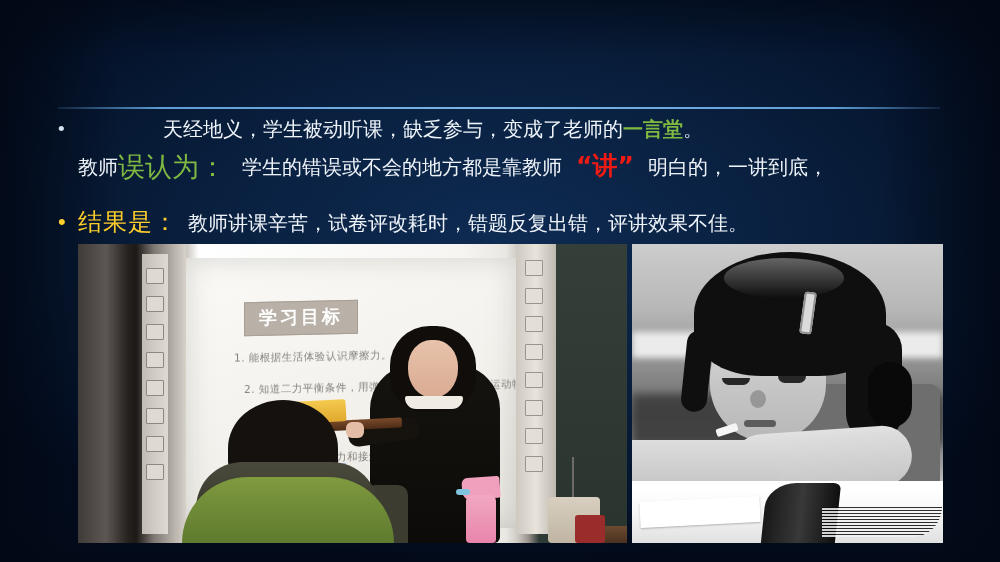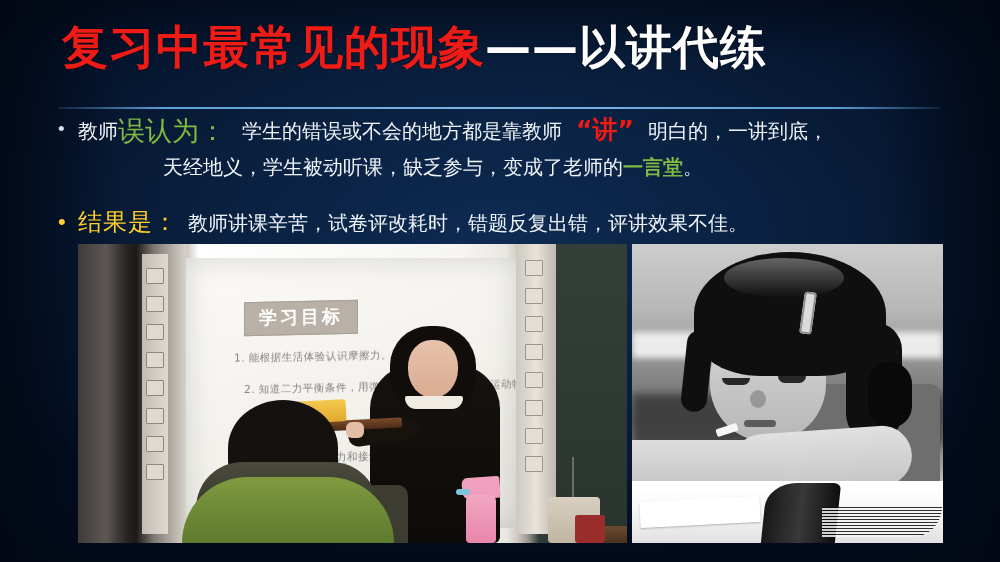--- a/index.html
+++ b/index.html
@@ -453,33 +453,30 @@
     transform:rotate(-3deg);
     box-shadow:0 1px 2px rgba(0,0,0,.25);
   }
   .ps-grayscale{ filter:grayscale(1) contrast(1.05); }
 </style>
 </head>
 <body>
 
 <div id="slide">
 
-  <div id="title-block">
-    <span class="title-seg title-red">复习中最常见的现象</span><span class="title-seg title-white">——以讲代练</span>
-  </div>
 
   <div id="divider"></div>
 
   <div id="body-block">
 
     <div class="bullet-row" id="bullet1">
       <div class="bullet-dot dot-white">•</div>
       <div class="bullet-text">
+        <div class="ln indent"><span class="t-white">天经地义，学生被动听课，缺乏参与，变成了老师的</span><span class="t-green-bold">一言堂</span><span class="t-white">。</span></div>
         <div class="ln"><span class="t-white">教师</span><span class="t-green-lead">误认为：</span><span class="sp-md"></span><span class="t-white">学生的错误或不会的地方都是靠教师</span><span class="sp-sm"></span><span class="t-red-quote">“讲”</span><span class="sp-sm"></span><span class="t-white">明白的，一讲到底，</span></div>
-        <div class="ln indent"><span class="t-white">天经地义，学生被动听课，缺乏参与，变成了老师的</span><span class="t-green-bold">一言堂</span><span class="t-white">。</span></div>
       </div>
     </div>
 
     <div class="bullet-row" id="bullet2">
       <div class="bullet-dot dot-yellow">•</div>
       <div class="bullet-text">
         <div class="ln"><span class="t-yellow-bold">结果是：</span><span class="sp-sm"></span><span class="t-white">教师讲课辛苦，试卷评改耗时，错题反复出错，评讲效果不佳。</span></div>
       </div>
     </div>
 

